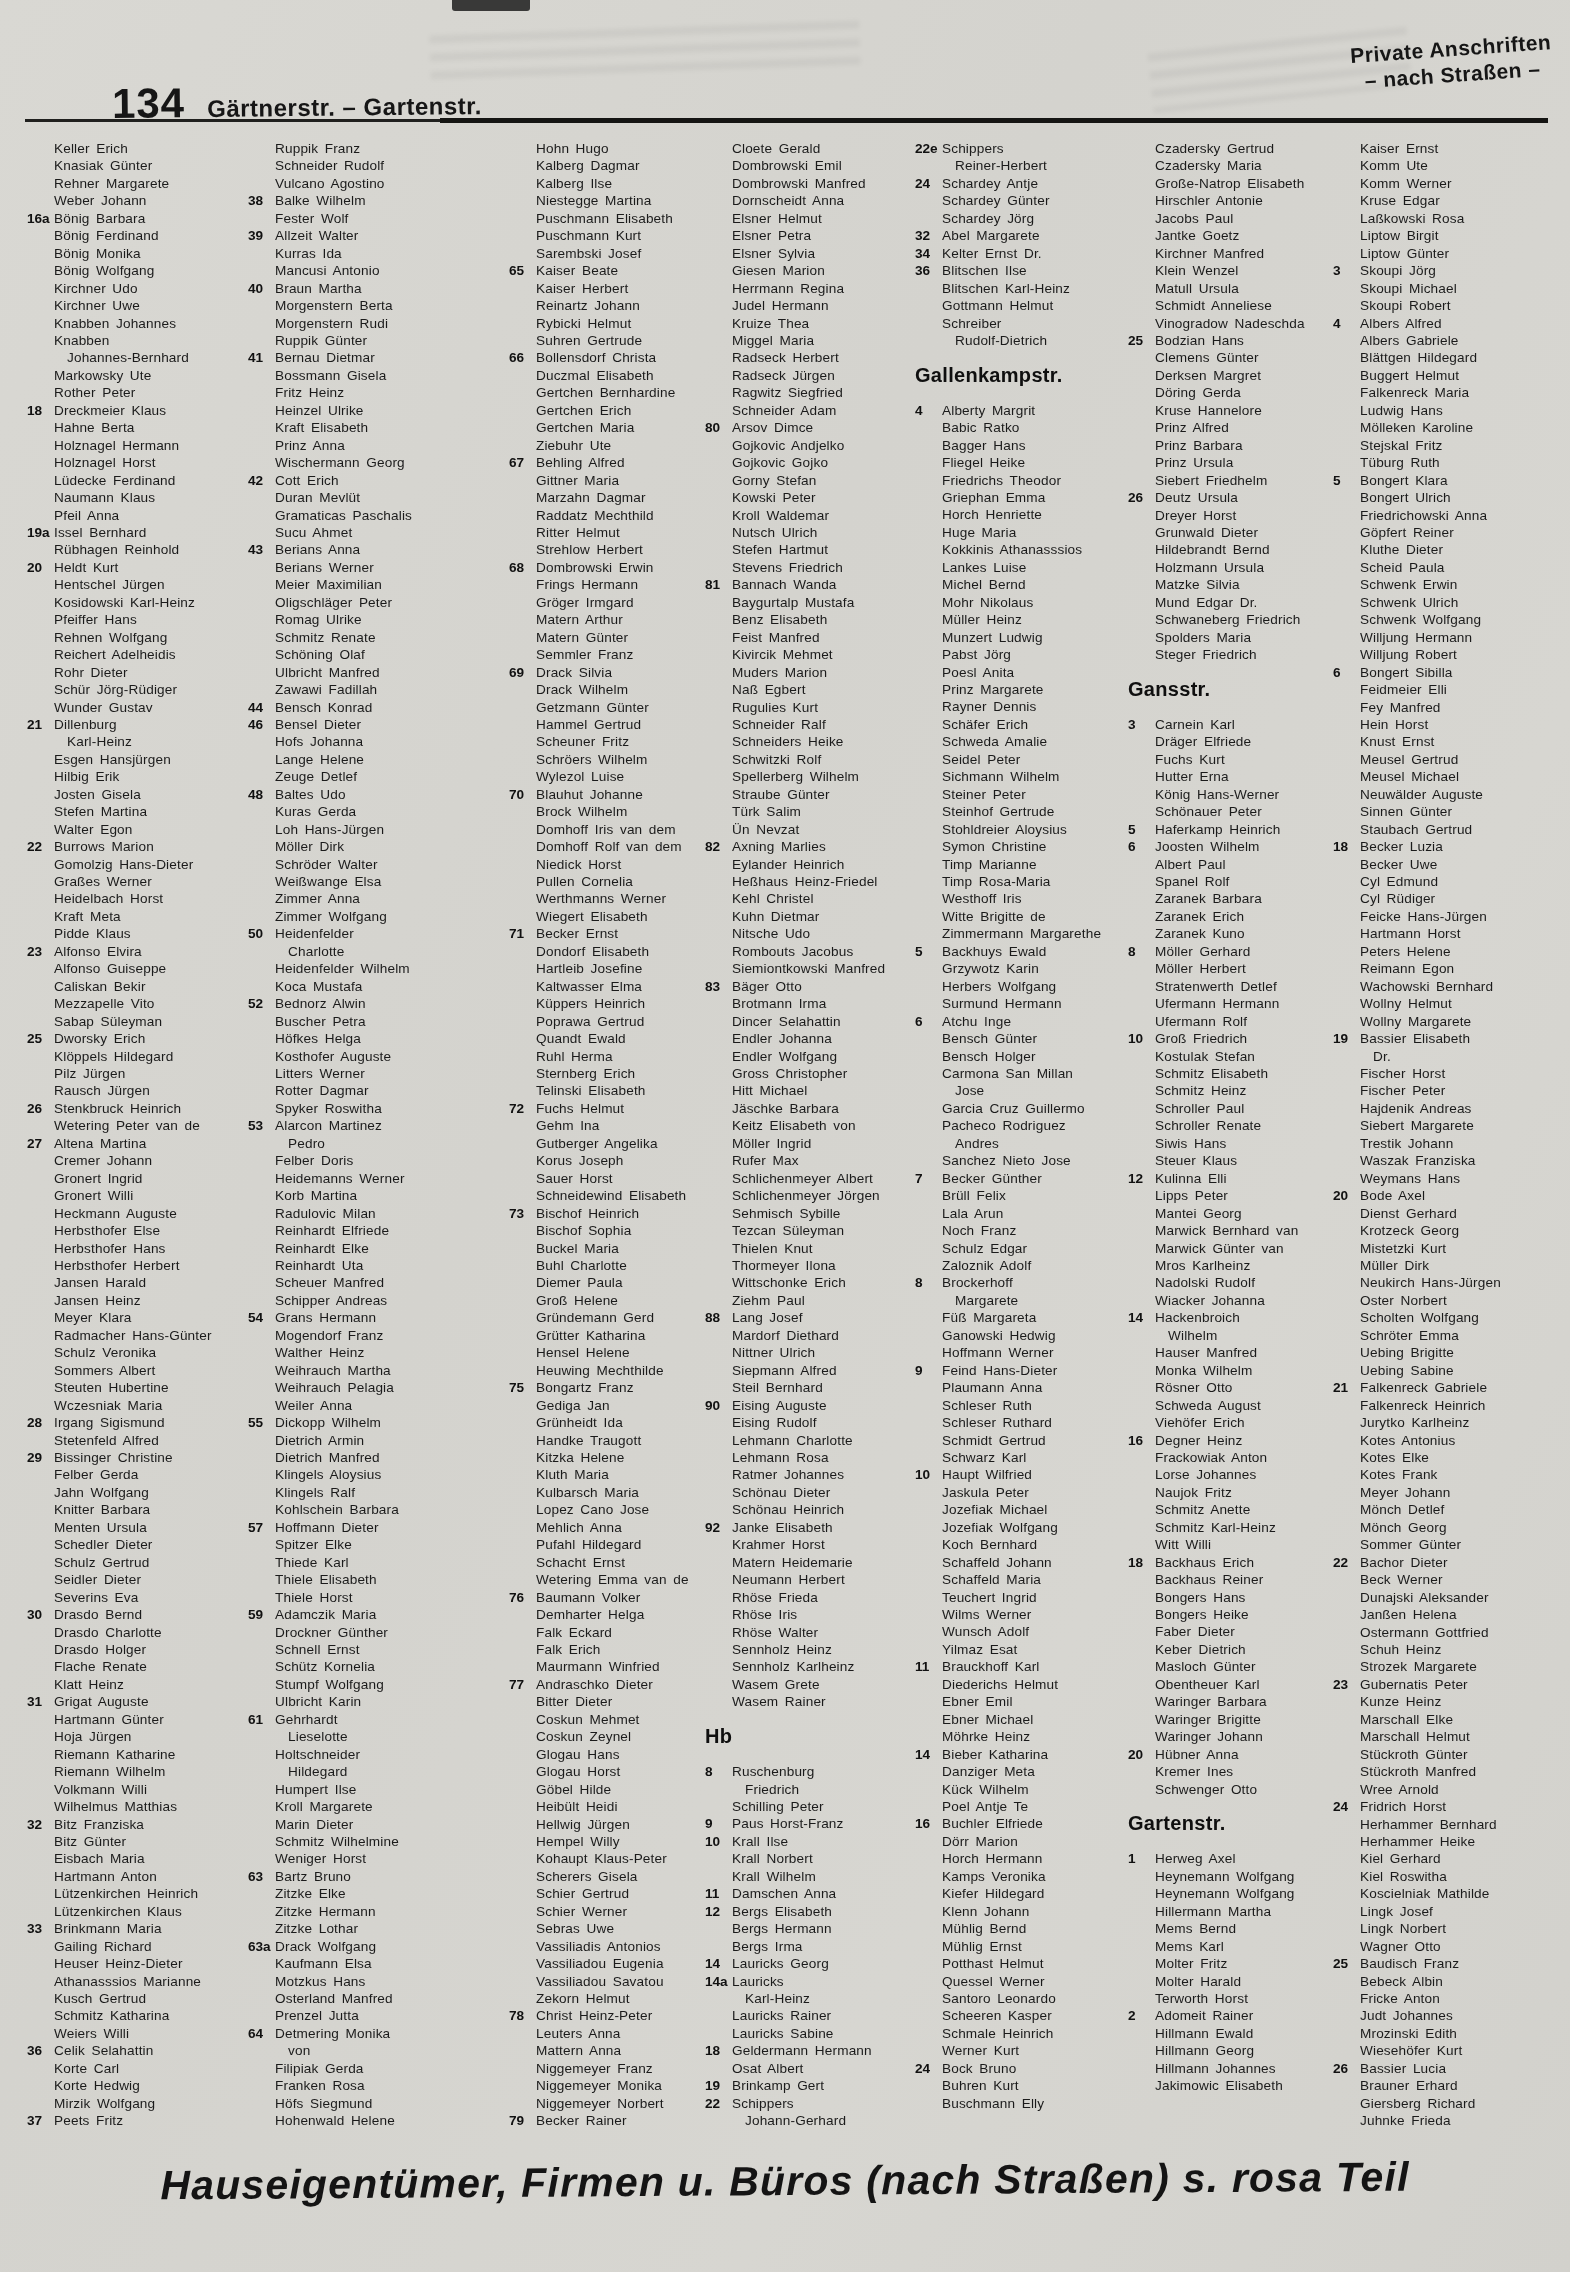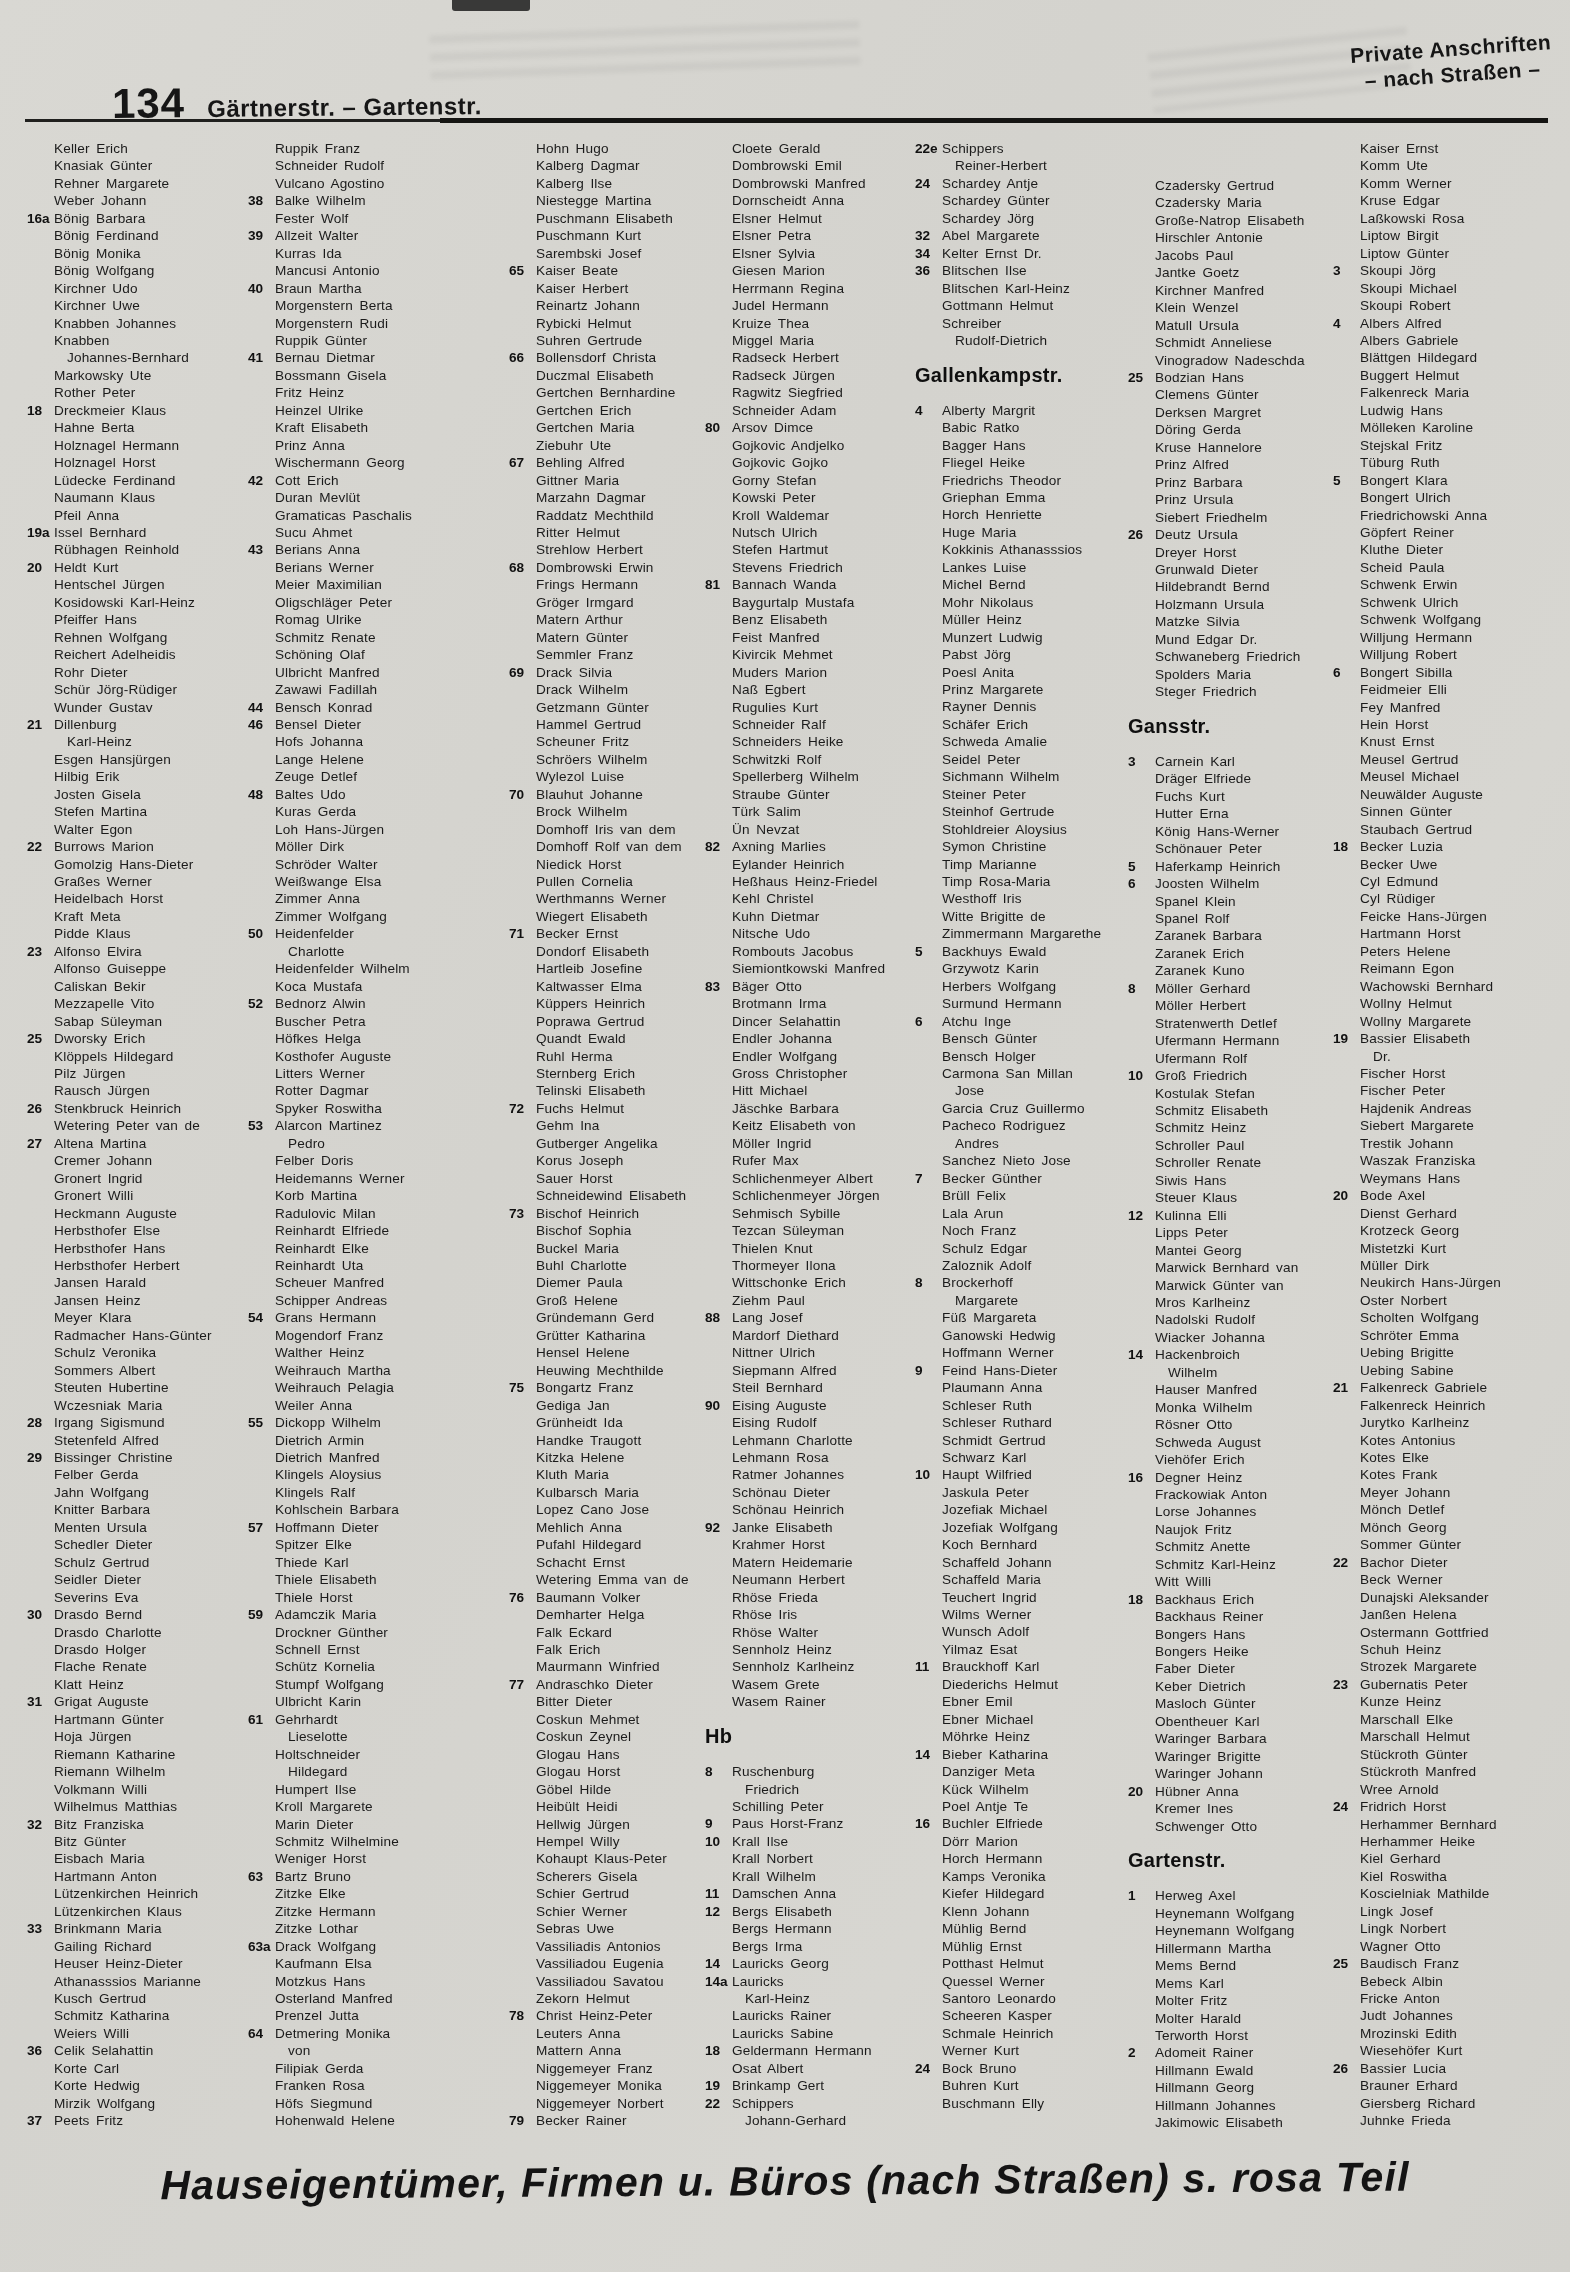--- a/index.html
+++ b/index.html
@@ -638,21 +638,21 @@
         <div class="line">Potthast Helmut</div>
         <div class="line">Quessel Werner</div>
         <div class="line">Santoro Leonardo</div>
         <div class="line">Scheeren Kasper</div>
         <div class="line">Schmale Heinrich</div>
         <div class="line">Werner Kurt</div>
         <div class="line"><span class="num">24</span>Bock Bruno</div>
         <div class="line">Buhren Kurt</div>
         <div class="line">Buschmann Elly</div>
       </div>
-      <div class="col" style="left: 1128px; margin-top: 37px;">
+      <div class="col" style="left: 1128px;">
         <div class="line">Czadersky Gertrud</div>
         <div class="line">Czadersky Maria</div>
         <div class="line">Große-Natrop Elisabeth</div>
         <div class="line">Hirschler Antonie</div>
         <div class="line">Jacobs Paul</div>
         <div class="line">Jantke Goetz</div>
         <div class="line">Kirchner Manfred</div>
         <div class="line">Klein Wenzel</div>
         <div class="line">Matull Ursula</div>
         <div class="line">Schmidt Anneliese</div>
@@ -680,21 +680,21 @@
         <div class="line street">Gansstr.</div>
         <div class="line spacer"></div>
         <div class="line"><span class="num">3</span>Carnein Karl</div>
         <div class="line">Dräger Elfriede</div>
         <div class="line">Fuchs Kurt</div>
         <div class="line">Hutter Erna</div>
         <div class="line">König Hans-Werner</div>
         <div class="line">Schönauer Peter</div>
         <div class="line"><span class="num">5</span>Haferkamp Heinrich</div>
         <div class="line"><span class="num">6</span>Joosten Wilhelm</div>
-        <div class="line">Spanel Klein</div>
+        <div class="line">Albert Paul</div>
         <div class="line">Spanel Rolf</div>
         <div class="line">Zaranek Barbara</div>
         <div class="line">Zaranek Erich</div>
         <div class="line">Zaranek Kuno</div>
         <div class="line"><span class="num">8</span>Möller Gerhard</div>
         <div class="line">Möller Herbert</div>
         <div class="line">Stratenwerth Detlef</div>
         <div class="line">Ufermann Hermann</div>
         <div class="line">Ufermann Rolf</div>
         <div class="line"><span class="num">10</span>Groß Friedrich</div>

